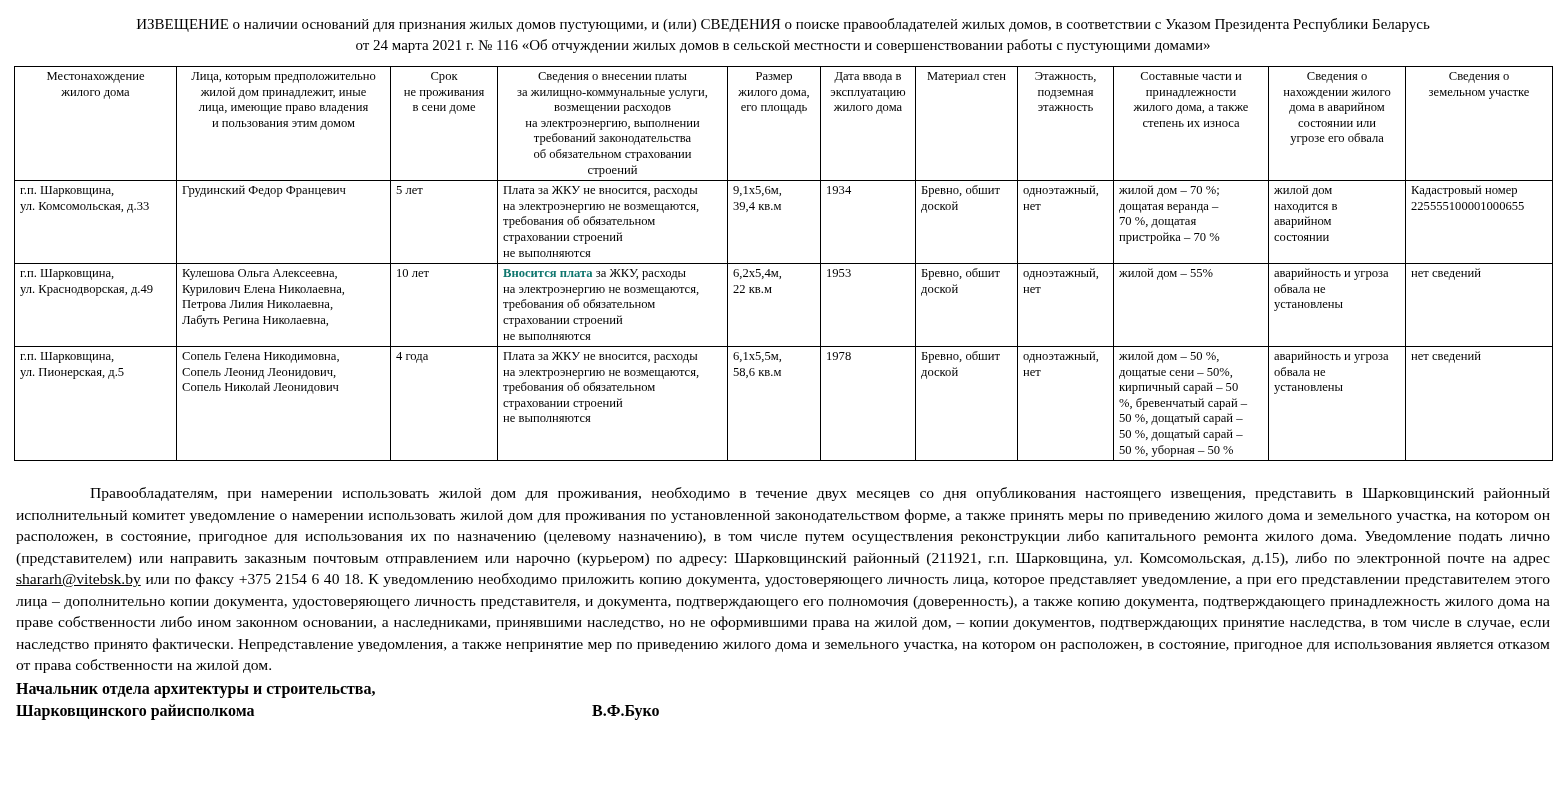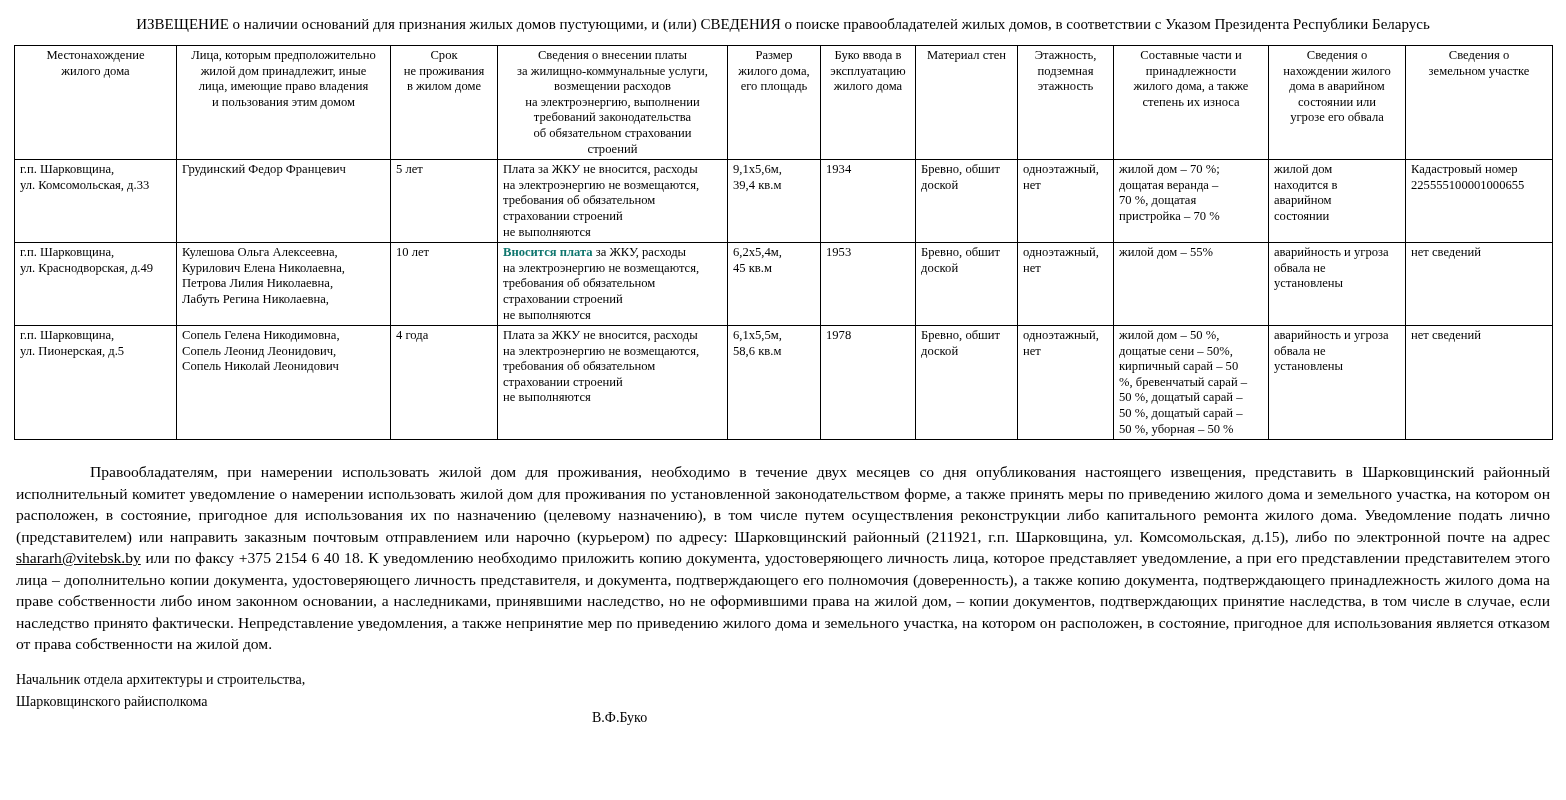--- a/index.html
+++ b/index.html
@@ -34,31 +34,32 @@
   .hl { color: #0f766e; font-weight: bold; }
 
   .para {
     font-size: 15.6px; line-height: 21.5px;
     text-align: justify; text-indent: 74px;
     margin: 21px 2px 0 2px;
   }
   .contact { margin-top: 0; }
   .email { text-decoration: underline; }
 
-  .sig { font-size: 14px; line-height: 22px; margin: 14px 2px 0 2px; }
+  .sig { font-size: 16px; line-height: 22px; margin: 2px 2px 0 2px; font-weight: bold; }
   .sig-row { position: relative; }
-  .sig-name { position: absolute; left: 576px; top: 16px; }
+  .sig-name { position: absolute; left: 576px; top: 0; }
 </style>
 </head>
 <body>
 
 <div class="page">
 
   <div class="title">
     <div>ИЗВЕЩЕНИЕ о наличии оснований для признания жилых домов пустующими, и (или) СВЕДЕНИЯ о поиске правообладателей жилых домов, в соответствии с Указом Президента Республики Беларусь</div>
+    <div>от 24 марта 2021 г. № 116 «Об отчуждении жилых домов в сельской местности и совершенствовании работы с пустующими домами»</div>
   </div>
 
   <table class="t">
     <colgroup>
       <col style="width:162px">
         <col style="width:214px">
         <col style="width:107px">
       <col style="width:230px">
         <col style="width:93px">
         <col style="width:95px">
@@ -71,32 +72,32 @@
     <thead>
       <tr>
         <th class="pre">Местонахождение
 жилого дома</th>
         <th class="pre">Лица, которым предположительно
 жилой дом принадлежит, иные
 лица, имеющие право владения
 и пользования этим домом</th>
         <th class="pre">Срок
 не проживания
-в жилом доме</th>
+в сени доме</th>
         <th class="pre">Сведения о внесении платы
 за жилищно-коммунальные услуги,
 возмещении расходов
 на электроэнергию, выполнении
 требований законодательства
 об обязательном страховании
 строений</th>
         <th class="pre">Размер
 жилого дома,
 его площадь</th>
-        <th class="pre">Буко ввода в
+        <th class="pre">Дата ввода в
 эксплуатацию
 жилого дома</th>
         <th class="pre">Материал стен</th>
         <th class="pre">Этажность,
 подземная
 этажность</th>
         <th class="pre">Составные части и
 принадлежности
 жилого дома, а также
 степень их износа</th>
@@ -145,21 +146,21 @@
 Курилович Елена Николаевна,
 Петрова Лилия Николаевна,
 Лабуть Регина Николаевна,</td>
         <td class="pre">10 лет</td>
         <td class="pre"><span class="hl">Вносится плата</span><span> за ЖКУ, расходы
 на электроэнергию не возмещаются,
 требования об обязательном
 страховании строений
 не выполняются</span></td>
         <td class="pre">6,2х5,4м,
-45 кв.м</td>
+22 кв.м</td>
         <td class="pre">1953</td>
         <td class="pre">Бревно, обшит
 доской</td>
         <td class="pre">одноэтажный,
 нет</td>
         <td class="pre">жилой дом – 55%</td>
         <td class="pre">аварийность и угроза
 обвала не
 установлены</td>
         <td class="pre">нет сведений</td>

